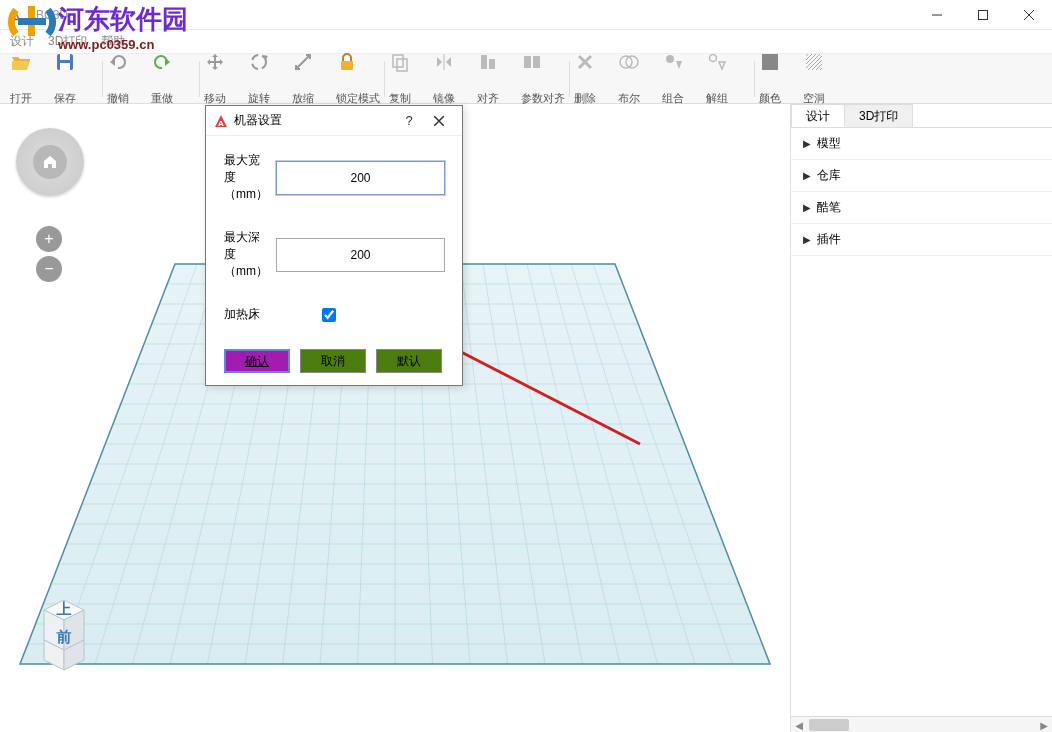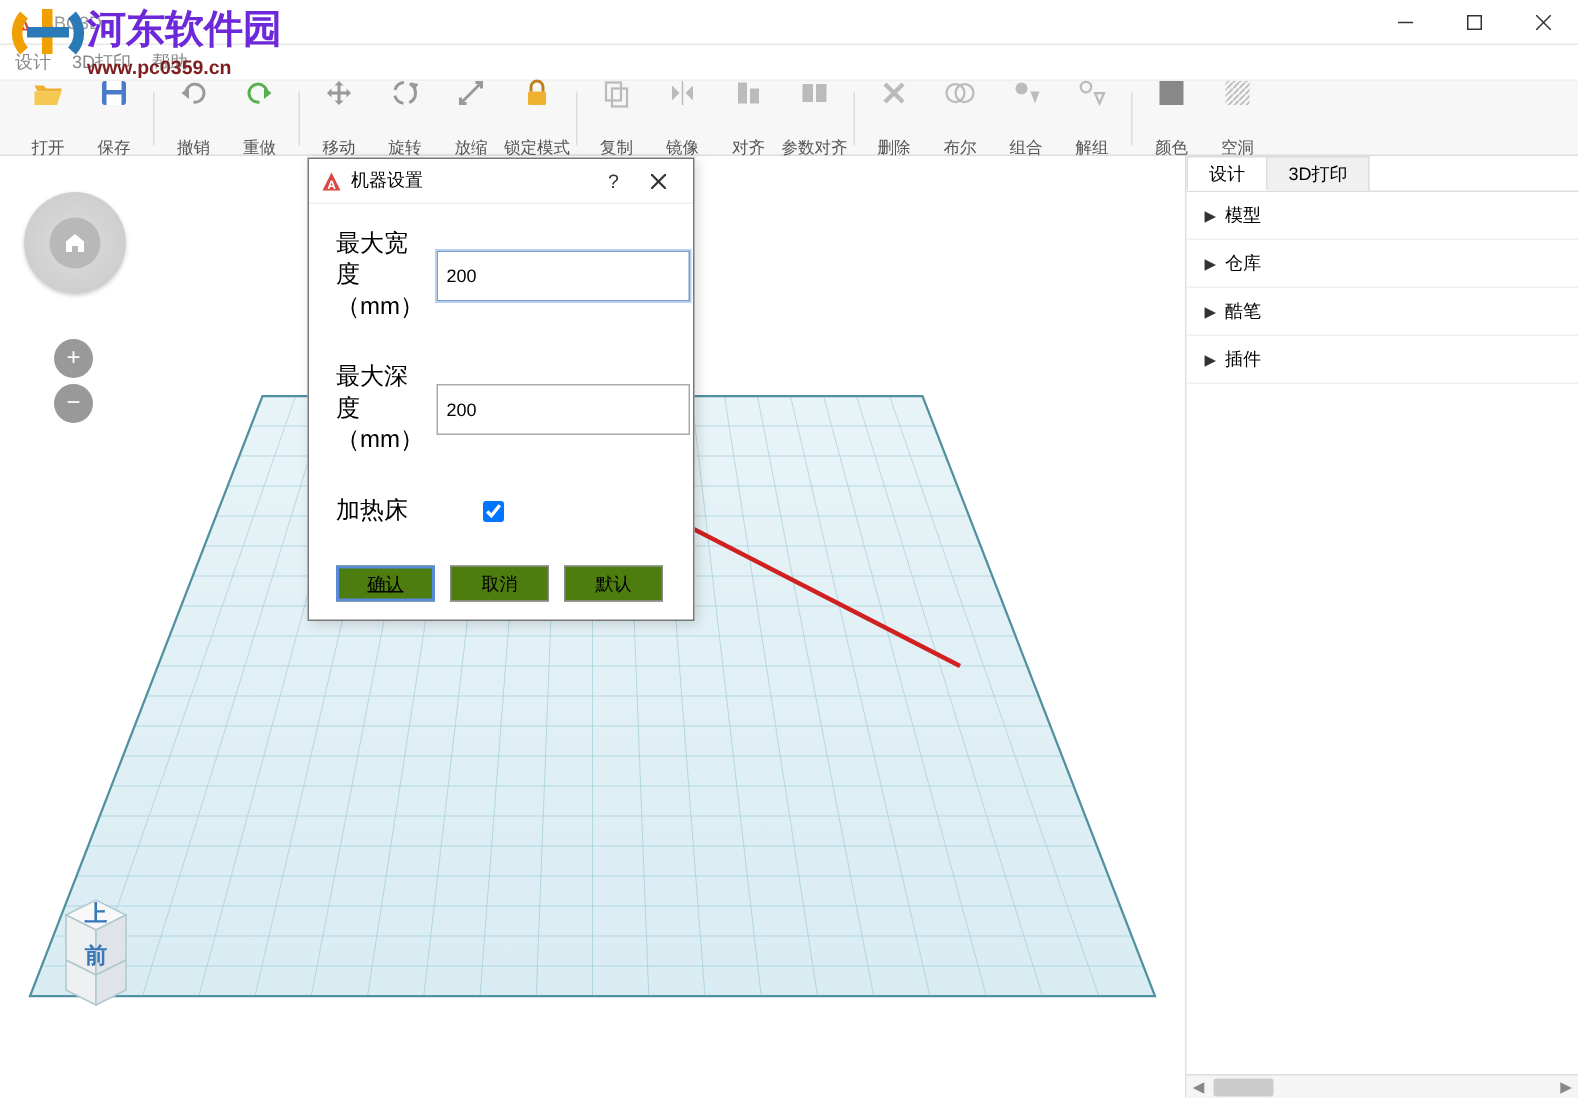--- a/index.html
+++ b/index.html
@@ -10,21 +10,21 @@
 .titlebar-left { display: flex; align-items: center; gap: 6px; color: #999; }
 .app-icon { width: 14px; height: 14px; }
 .win-controls { display: flex; }
 .win-btn { width: 46px; height: 30px; display: flex; align-items: center; justify-content: center; color: #333; }
 
 
 .menubar { height: 24px; display: flex; align-items: center; padding-left: 10px; gap: 14px; color: #888; border-bottom: 1px solid #f0f0f0; }
 
 
 .toolbar { height: 50px; background: #f7f7f7; border-bottom: 1px solid #ddd; display: flex; align-items: center; padding: 0 10px; gap: 0; }
-.tool-item { display: flex; flex-direction: column; align-items: center; justify-content: center; width: 44px; height: 50px; font-size: 11px; color: #555; gap: 18px; }
+.tool-item { display: flex; flex-direction: column; justify-content: center; width: 44px; height: 50px; font-size: 11px; color: #555; gap: 18px; }
 .tool-icon { width: 22px; height: 22px; display: flex; align-items: center; justify-content: center; }
 .tool-sep { width: 1px; height: 36px; background: #ddd; margin: 0 4px; }
 
 
 .main { display: flex; height: calc(732px - 30px - 24px - 50px); }
 .viewport { flex: 1; position: relative; background: #fff; overflow: hidden; }
 .sidebar { width: 262px; border-left: 1px solid #ddd; display: flex; flex-direction: column; }
 
 
 .grid-3d { position: absolute; left: 0; right: 0; top: 0; bottom: 0; }
@@ -55,27 +55,27 @@
 .scroll-arrow.right { right: 0; }
 
 
 .dialog { position: absolute; left: 205px; top: 105px; width: 258px; background: #fff; border: 1px solid #777; box-shadow: 2px 2px 8px rgba(0,0,0,0.15); }
 .dlg-title { height: 30px; display: flex; align-items: center; padding: 0 8px; border-bottom: 1px solid #eee; }
 .dlg-title-text { flex: 1; font-size: 12px; display: flex; align-items: center; gap: 6px; }
 .dlg-title-btn { width: 30px; height: 30px; display: flex; align-items: center; justify-content: center; color: #333; font-size: 13px; }
 .dlg-body { padding: 16px 18px 12px; }
 .dlg-section { font-weight: bold; margin-bottom: 20px; font-size: 12px; }
 .dlg-row { display: flex; align-items: center; margin-bottom: 26px; gap: 8px; }
-.dlg-label { width: 90px; font-size: 16px; }
-.dlg-input { flex: 1; height: 22px; border: 1px solid #7a9acc; padding: 16px 6px; font-size: 12px; outline: 1px solid #b8d0f0; }
+.dlg-label { width: 90px; font-size: 12px; }
+.dlg-input { flex: 1; height: 22px; border: 1px solid #7a9acc; padding: 16px 6px; font-size: 12px; outline: 1px solid #b8d0f0; text-align: center; }
 .dlg-input.plain { border: 1px solid #aaa; outline: none; }
 .dlg-check { width: 14px; height: 14px; }
 .dlg-actions { display: flex; gap: 10px; }
 .dlg-btn { width: 66px; height: 24px; border: 1px solid #888; background: #4d7c0f; font-size: 12px; display: flex; align-items: center; justify-content: center; }
-.dlg-btn.primary { border: 2px solid #5a8adc; background: #4d7c0f; text-decoration: underline; }
+.dlg-btn.primary { border: 2px solid #5a8adc; background: #a21caf; text-decoration: underline; }
 
 
 .arrow-overlay { position: absolute; left: 400px; top: 220px; pointer-events: none; }
 
 
 .watermark { position: absolute; left: 6px; top: 0px; z-index: 100; pointer-events: none; }
 .watermark .wm-main { font-size: 26px; font-weight: bold; }
 .watermark .wm-url { font-size: 13px; color: #7f1d1d; font-weight: bold; }
 .wm-c1 { color: #6d28d9; }
 .wm-c2 { color: #6d28d9; }

